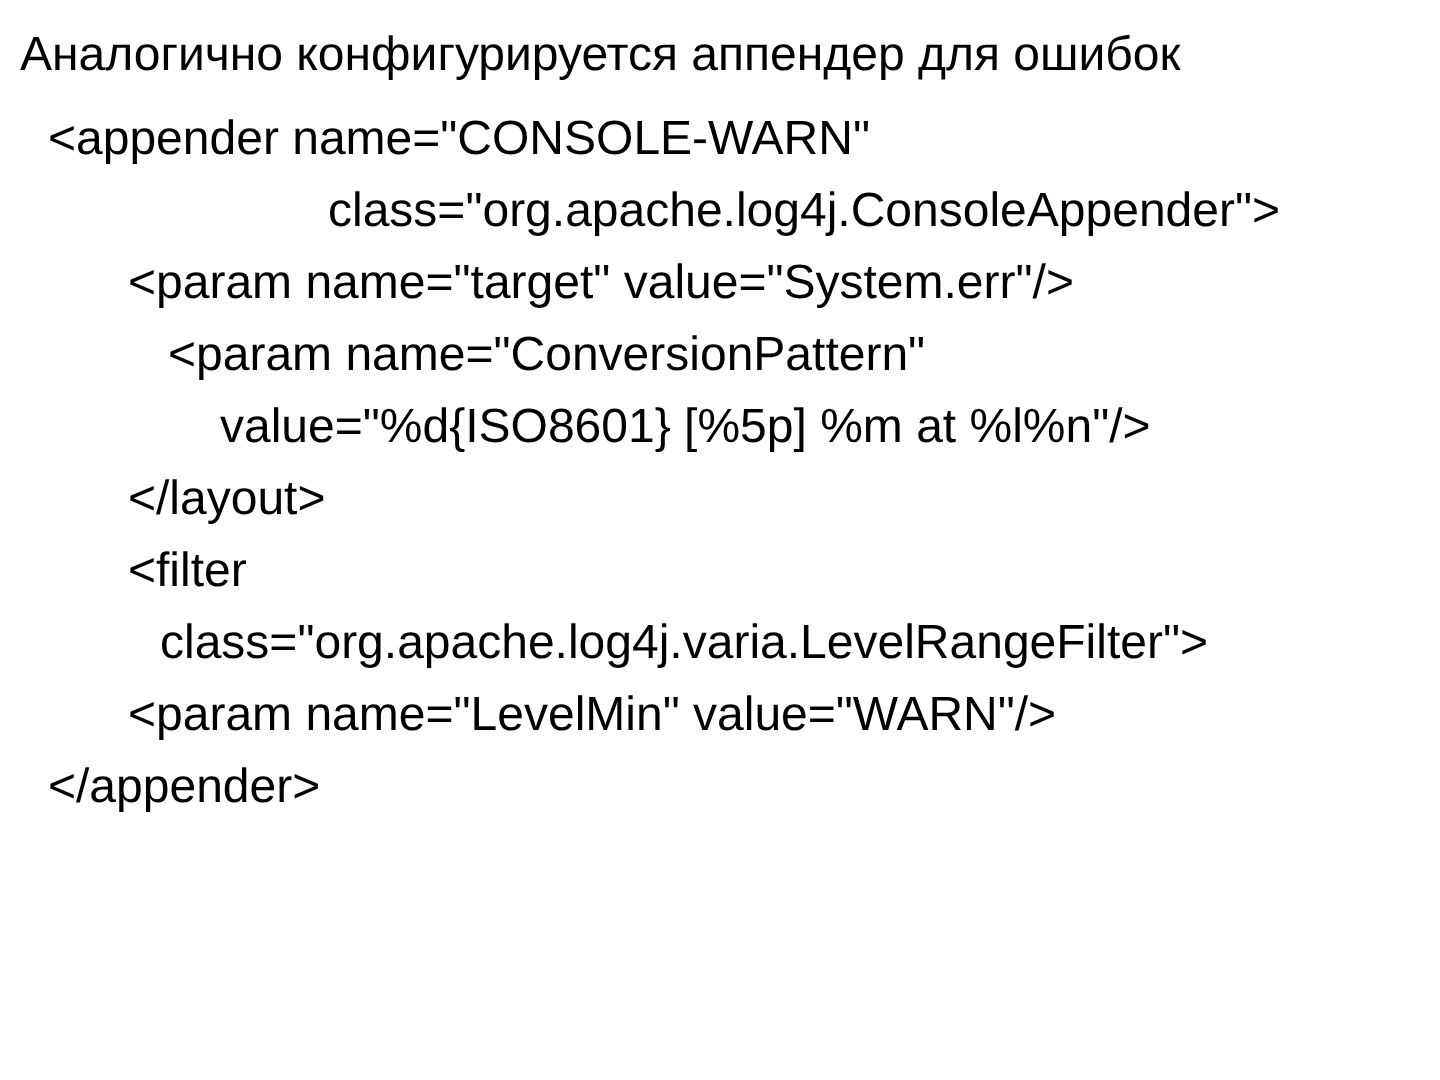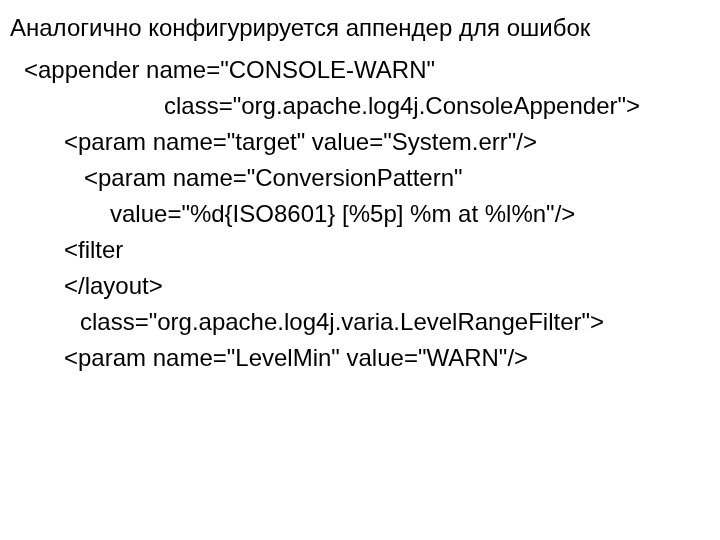--- a/index.html
+++ b/index.html
@@ -46,20 +46,21 @@
 <div class="slide">
 
   <div class="prose">Аналогично конфигурируется аппендер для ошибок</div>
 
   <div class="code-block">
     <div class="l0">&lt;appender name="CONSOLE-WARN"</div>
     <div class="indent-name">class="org.apache.log4j.ConsoleAppender"&gt;</div>
     <div class="l1">&lt;param name="target" value="System.err"/&gt;</div>
     <div class="l2">&lt;param name="ConversionPattern"</div>
     <div class="indent-value">value="%d{ISO8601} [%5p] %m at %l%n"/&gt;</div>
+    <div class="l1">&lt;/layout&gt;</div>
     <div class="l1">&lt;filter</div>
-    <div class="l1">&lt;/layout&gt;</div>
     <div class="indent-filter-class">class="org.apache.log4j.varia.LevelRangeFilter"&gt;</div>
     <div class="l1">&lt;param name="LevelMin" value="WARN"/&gt;</div>
+    <div class="l0">&lt;/appender&gt;</div>
   </div>
 
 
 </div>
 
 </body></html>

